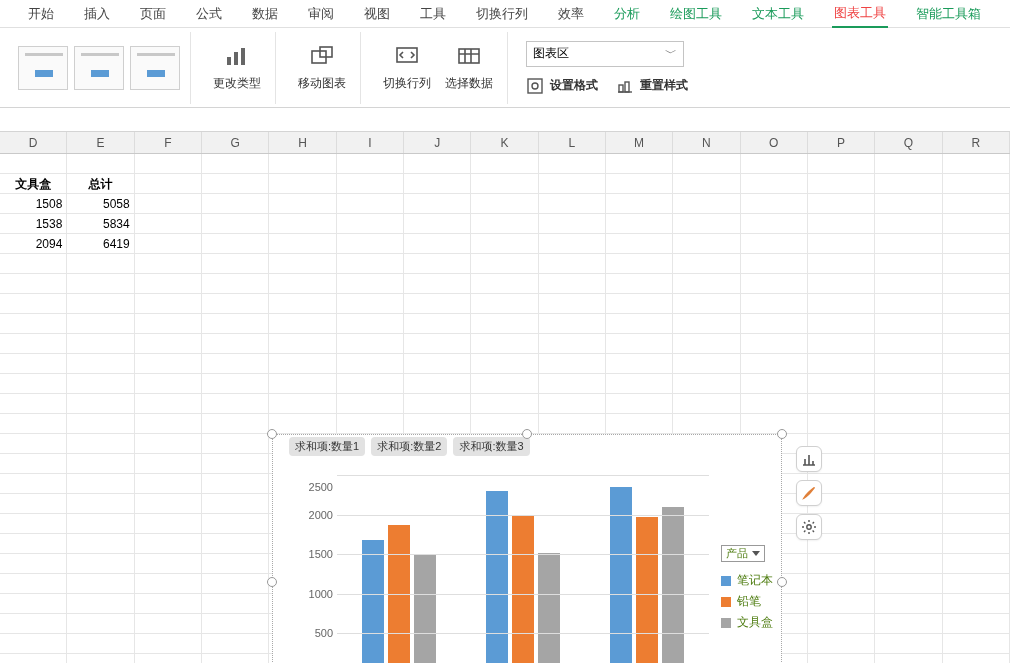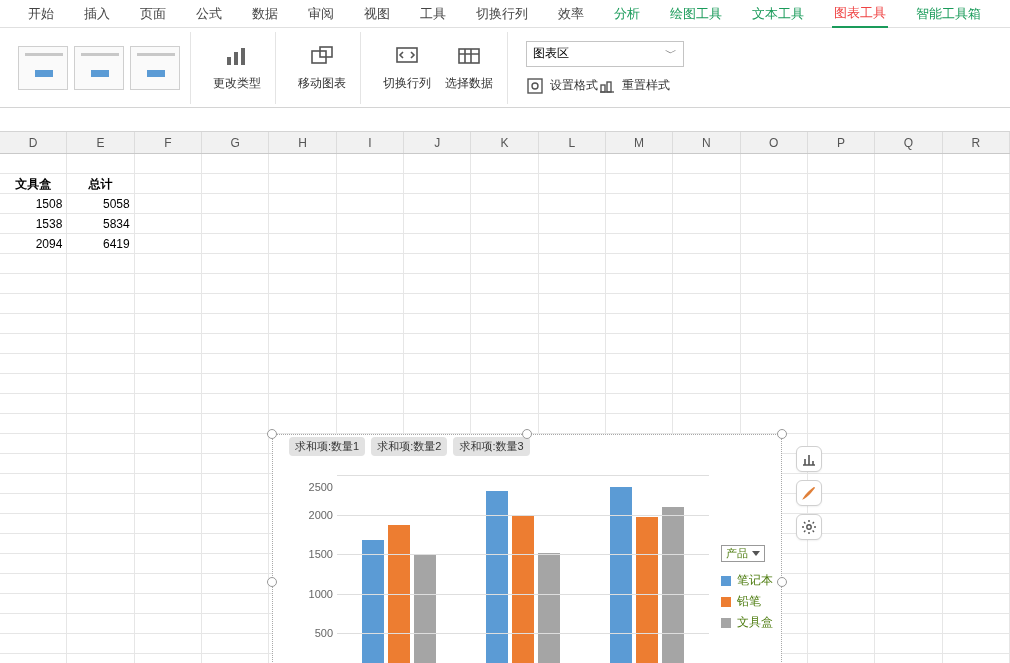--- a/index.html
+++ b/index.html
@@ -133,21 +133,21 @@
           </svg>
       </div>
       <span>选择数据</span>
     </div>
   </div>
   <div class="ribbon-group" style="flex-direction:column; align-items:flex-start; justify-content:center; gap:10px;">
     <div class="dropdown-wide">
       <span>图表区</span>
       <span style="color:#777;">﹀</span>
     </div>
-    <div style="display:flex; ">
+    <div style="display:flex; gap:18px;font-weight:bold;">
       <div class="small-btn">
         <span class="small-icon">
           <svg width="16" height="16" viewBox="0 0 16 16" fill="none" stroke="#555" stroke-width="1.4">
               <rect x="1" y="1" width="14" height="14"></rect>
               <circle cx="8" cy="8" r="3"></circle>
             </svg>
         </span>
         <span>设置格式</span>
       </div>
       <div class="small-btn">

